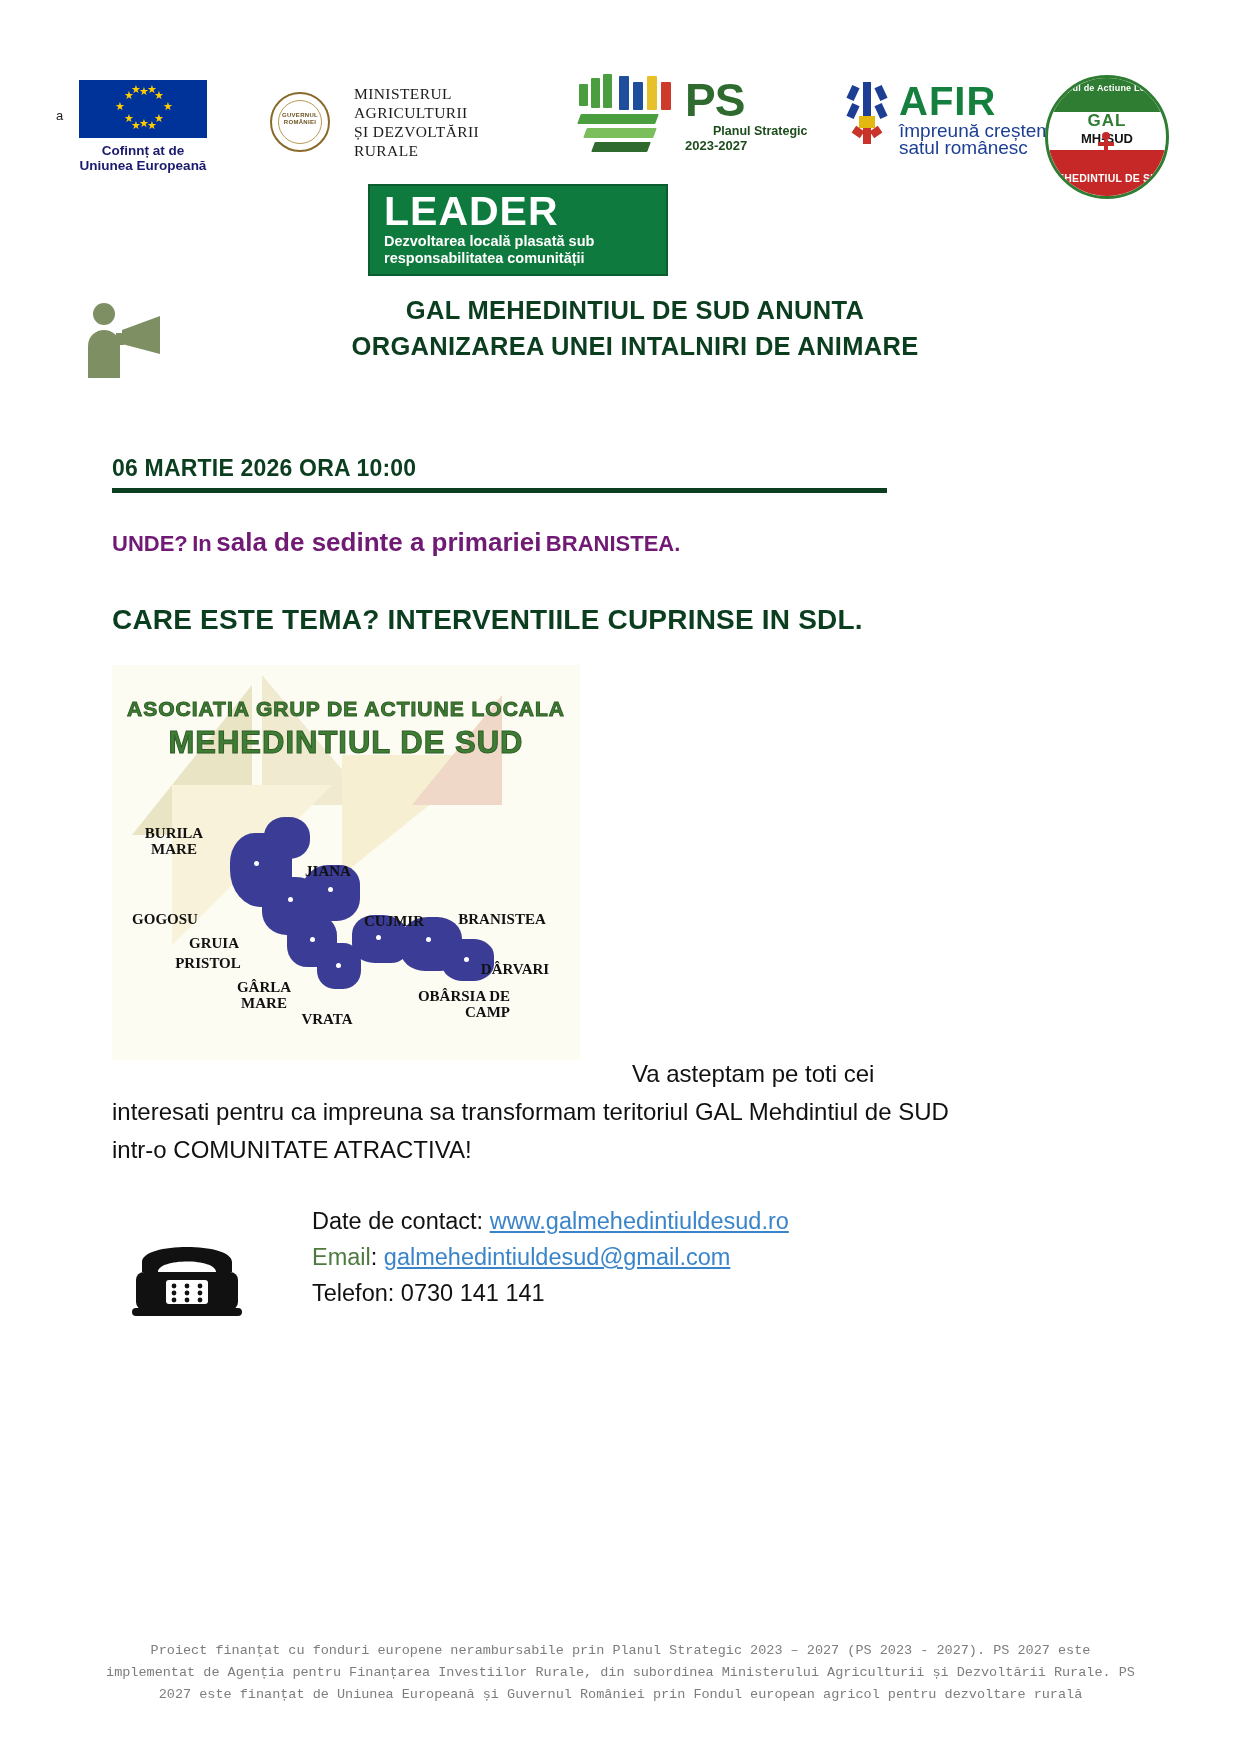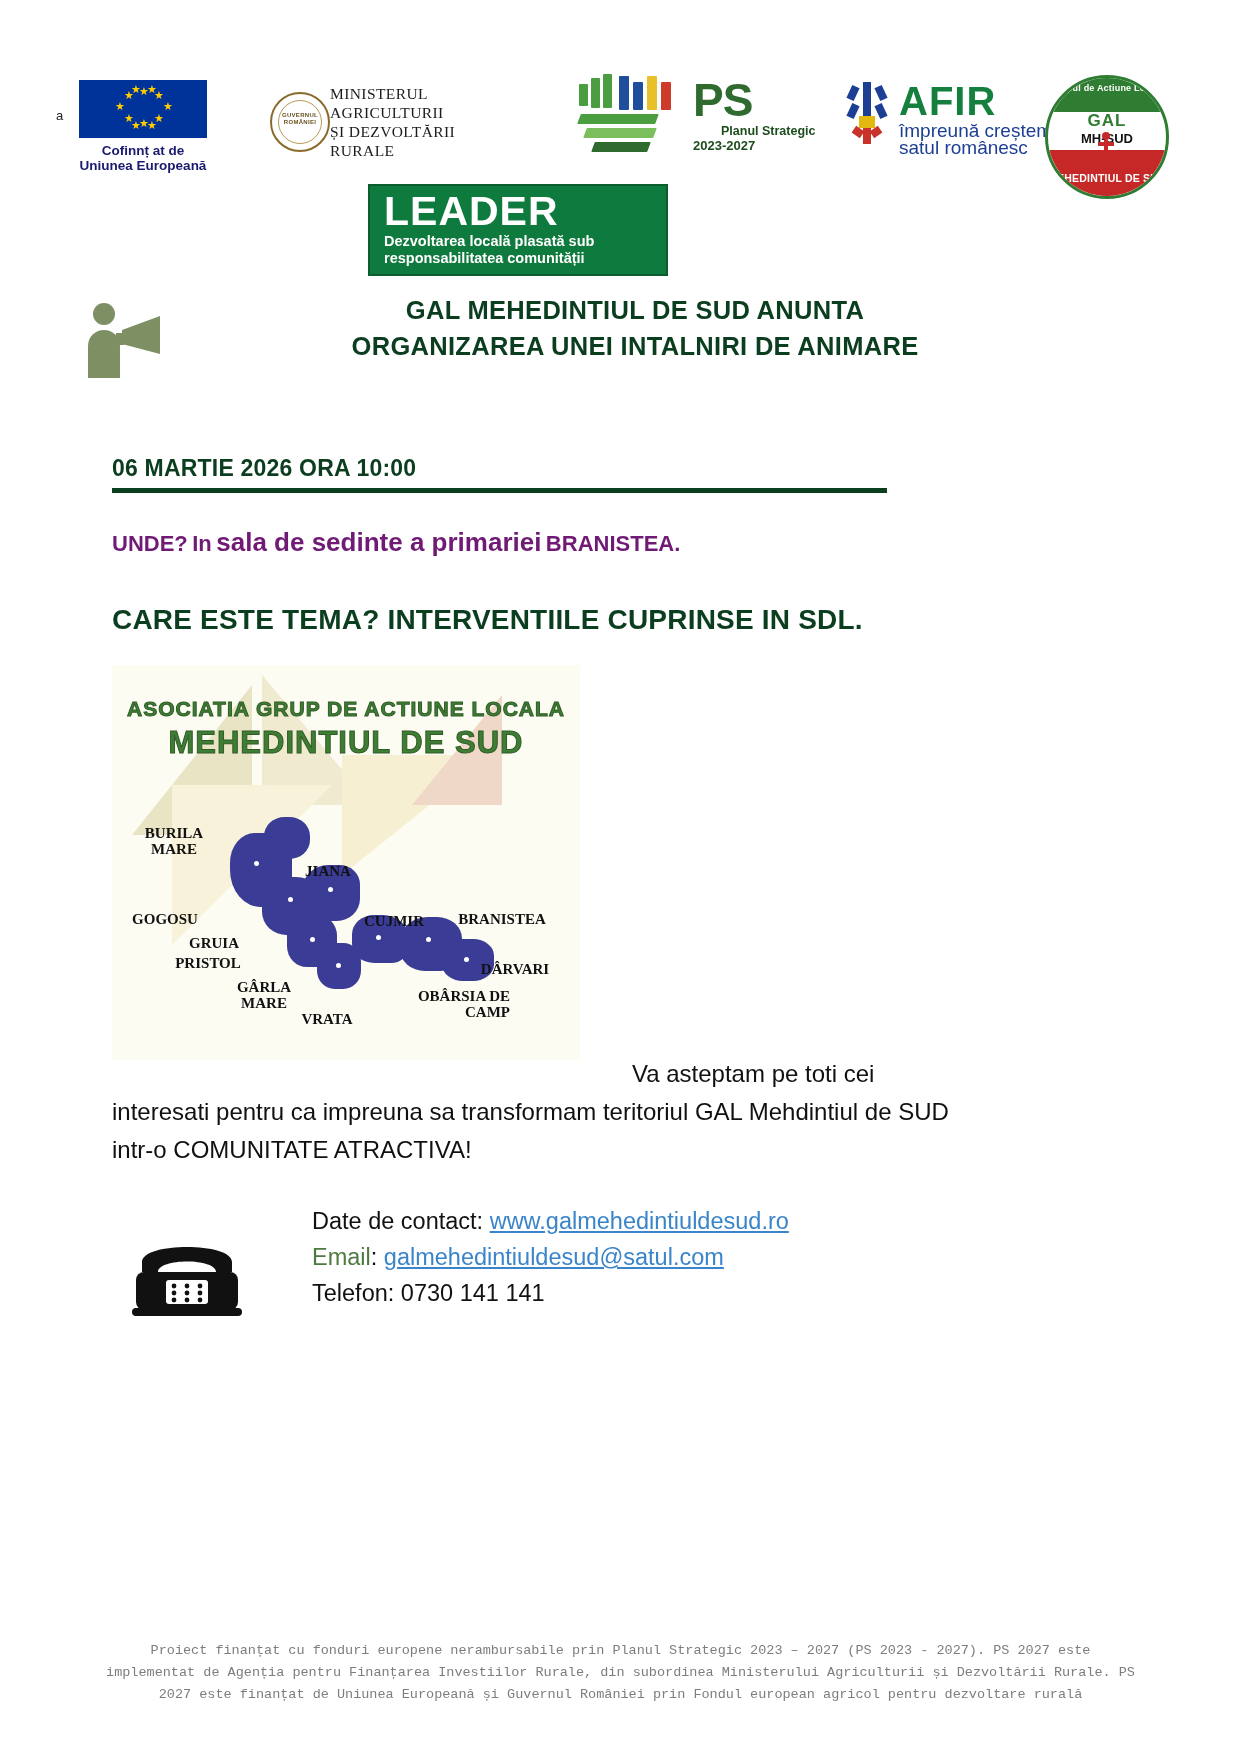--- a/index.html
+++ b/index.html
@@ -90,21 +90,21 @@
     position: absolute;
     left: 0; right: 0; top: 18px;
     text-align: center;
     font-size: 6px;
     letter-spacing: .3px;
     color: #6b5220;
     font-weight: bold;
     line-height: 7px;
   }
   .madr-text {
-    margin-left: 0;
+    margin-left: 24px;
     font-family: "Liberation Serif", serif;
     font-size: 15.5px;
     line-height: 19px;
     letter-spacing: .4px;
     color: #1b1b1b;
   }
 
   
   .ps-block {
     position: absolute;
@@ -114,21 +114,21 @@
     display: flex;
     align-items: flex-start;
   }
   .ps-mark {
     width: 104px;
     height: 82px;
     position: relative;
     flex: 0 0 auto;
   }
   .ps-bar { position: absolute; border-radius: 1px; }
-  .ps-right { margin-left: 14px; padding-top: 4px; }
+  .ps-right { margin-left: 6px; padding-top: 4px; }
   .ps-letters {
     font-size: 46px;
     font-weight: bold;
     letter-spacing: -1px;
     color: #2f6a2f;
     line-height: 44px;
     font-family: "Liberation Sans", sans-serif;
   }
   .ps-sub {
     font-size: 12.5px;
@@ -581,21 +581,21 @@
     <rect x="4" y="76" width="110" height="8" rx="4" fill="#111"></rect>
   </svg>
 </div>
 
 <div class="contact">
   <div>
     <span>Date de contact:</span>
     <a href="#">www.galmehedintiuldesud.ro</a>
   </div>
   <div>
-    <span class="email-label">Email</span><span>: </span><a href="#">galmehedintiuldesud@satul.com</a>
+    <span class="email-label">Email</span><span>: </span><a href="#">galmehedintiuldesud@gmail.com</a>
   </div>
   <div>
     <span>Telefon:</span>
     <span>0730 141  141</span>
   </div>
 </div>
 
 <div class="footer">
   <div>Proiect finanțat cu fonduri europene nerambursabile prin Planul Strategic 2023 – 2027 (PS 2023 - 2027). PS 2027 este</div>
   <div>implementat de Agenția pentru Finanțarea Investiilor Rurale, din subordinea Ministerului Agriculturii și Dezvoltării Rurale. PS</div>

